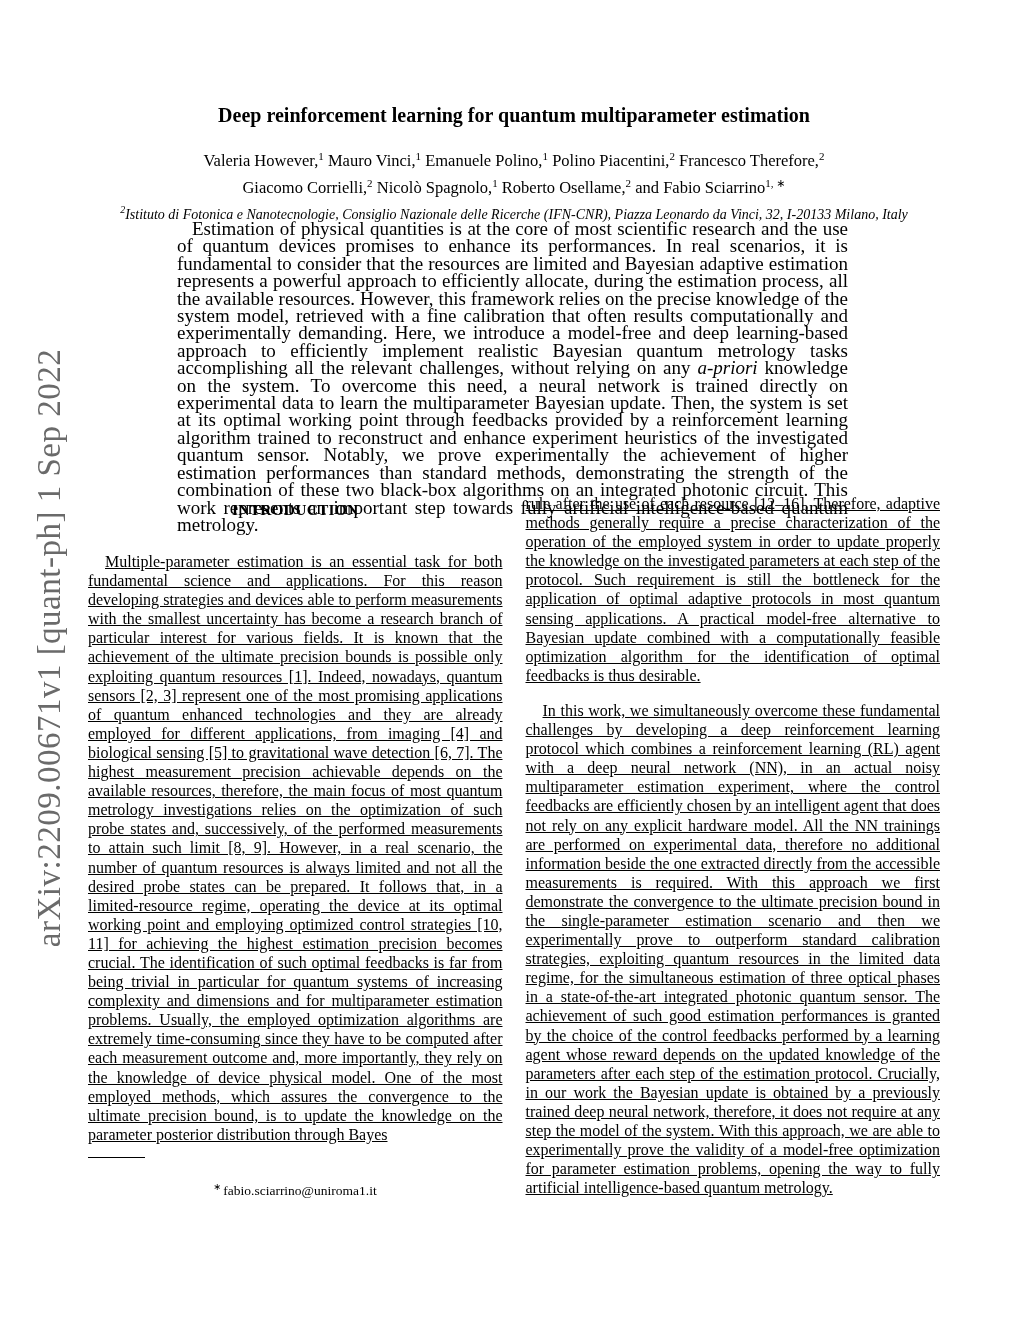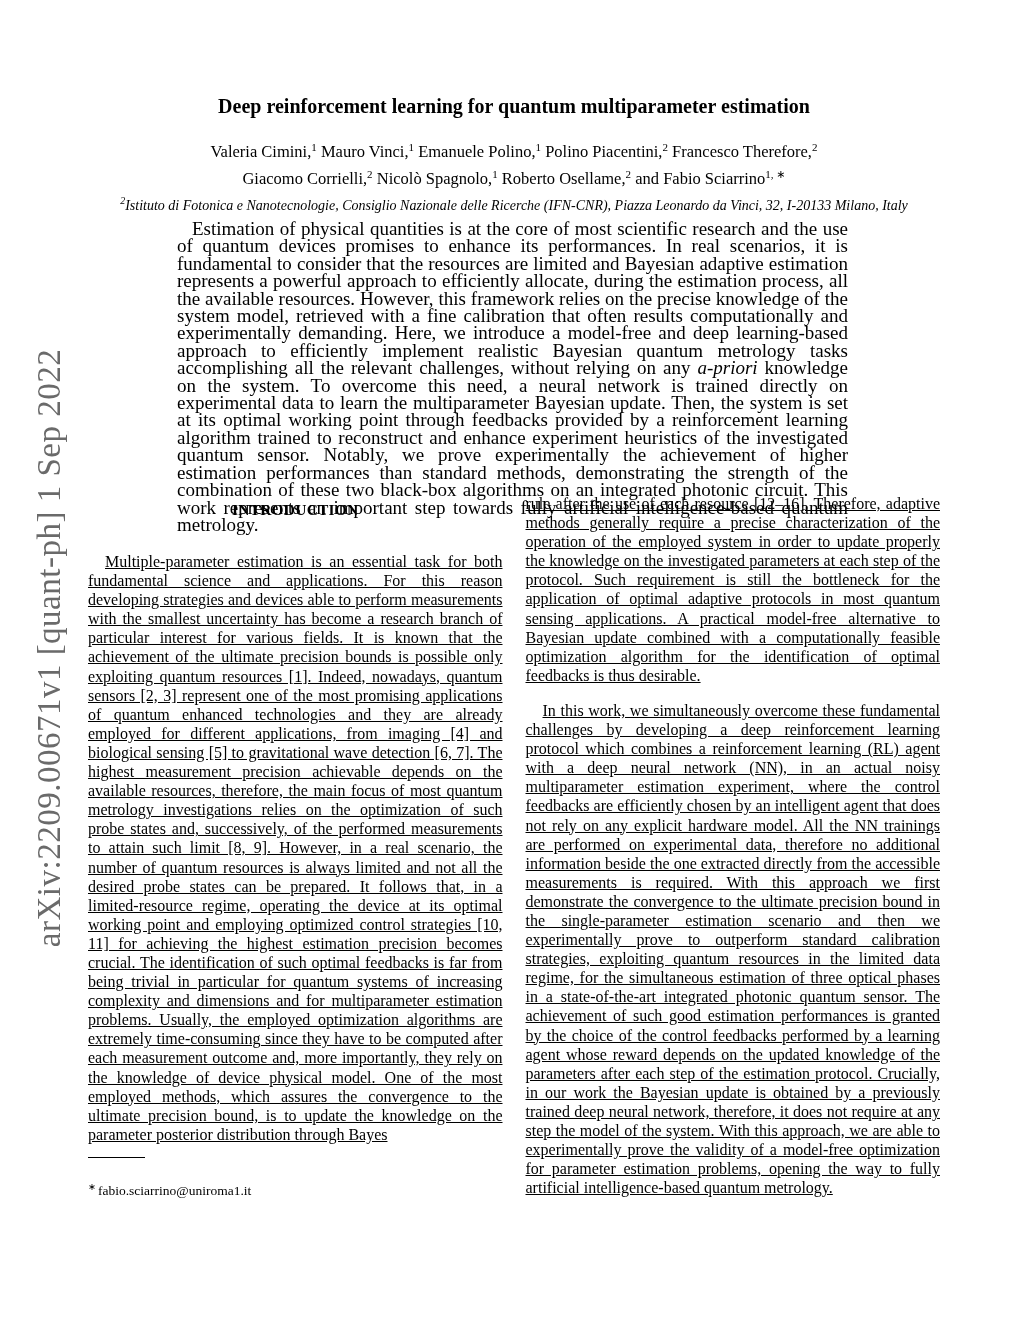--- a/index.html
+++ b/index.html
@@ -29,21 +29,21 @@
   .head-block {
     position: absolute;
     top: 86px;
     left: 88px;
     width: 852px;
     text-align: center;
   }
   .paper-title {
     font-size: 20px;
     font-weight: bold;
-    margin: 8px 0 20px 0;
+    margin: 17px 0 20px 0;
     line-height: 24px;
   }
   .authors-line {
     font-size: 16.5px;
     line-height: 27px;
   }
   .authors-line sup {
     font-size: 11px;
     line-height: 0;
   }
@@ -96,20 +96,21 @@
   }
   .body-par.indent { text-indent: 17px; margin-top: 33px; }
   .body-par.noindent { text-indent: 0; }
   .col .body-par + .body-par { margin-top: 16px; }
   .footnote-block {
     position: absolute;
     left: 88px;
     top: 1157px;
     width: 414px;
     font-size: 13.5px;
+    text-align: center;
   }
   .footnote-rule {
     width: 57px;
     height: 0;
     border-top: 1.4px solid #000;
     margin: 0 0 24px 0;
   }
   .footnote-text {
     line-height: 17px;
   }
@@ -121,21 +122,21 @@
 </style>
 </head>
 <body>
 
 <div class="page">
 
   <div class="watermark">arXiv:2209.00671v1  [quant-ph]  1 Sep 2022</div>
 
   <div class="head-block">
     <h1 class="paper-title">Deep reinforcement learning for quantum multiparameter estimation</h1>
-    <div class="authors-line" id="authors-line-1"><span>Valeria Cimini,</span><sup>1</sup> <span>Mauro Vinci,</span><sup>1</sup> <span>Emanuele Polino,</span><sup>1</sup> <span>Polino Piacentini,</span><sup>2</sup> <span>Francesco Therefore,</span><sup>2</sup></div>
+    <div class="authors-line" id="authors-line-1"><span>Valeria However,</span><sup>1</sup> <span>Mauro Vinci,</span><sup>1</sup> <span>Emanuele Polino,</span><sup>1</sup> <span>Polino Piacentini,</span><sup>2</sup> <span>Francesco Therefore,</span><sup>2</sup></div>
     <div class="authors-line" id="authors-line-2"><span>Giacomo Corrielli,</span><sup>2</sup> <span>Nicolò Spagnolo,</span><sup>1</sup> <span>Roberto Osellame,</span><sup>2</sup> <span>and Fabio Sciarrino</span><sup>1, ∗</sup></div>
     <div class="affiliations" id="affiliations">
         <div><sup>2</sup>Istituto di Fotonica e Nanotecnologie, Consiglio Nazionale delle Ricerche (IFN-CNR), Piazza Leonardo da Vinci, 32, I-20133 Milano, Italy</div>
       </div>
   </div>
 
   <div class="abstract" id="abstract"><span>Estimation of physical quantities is at the core of most scientific research and the use of quantum devices promises to enhance its performances. In real scenarios, it is fundamental to consider that the resources are limited and Bayesian adaptive estimation represents a powerful approach to efficiently allocate, during the estimation process, all the available resources. However, this framework relies on the precise knowledge of the system model, retrieved with a fine calibration that often results computationally and experimentally demanding. Here, we introduce a model-free and deep learning-based approach to efficiently implement realistic Bayesian quantum metrology tasks accomplishing all the relevant challenges, without relying on any </span><span class="it">a-priori</span><span> knowledge on the system. To overcome this need, a neural network is trained directly on experimental data to learn the multiparameter Bayesian update. Then, the system is set at its optimal working point through feedbacks provided by a reinforcement learning algorithm trained to reconstruct and enhance experiment heuristics of the investigated quantum sensor. Notably, we prove experimentally the achievement of higher estimation performances than standard methods, demonstrating the strength of the combination of these two black-box algorithms on an integrated photonic circuit. This work represents an important step towards fully artificial intelligence-based quantum metrology.</span></div>
 
   <div class="columns">
     <div class="col">

